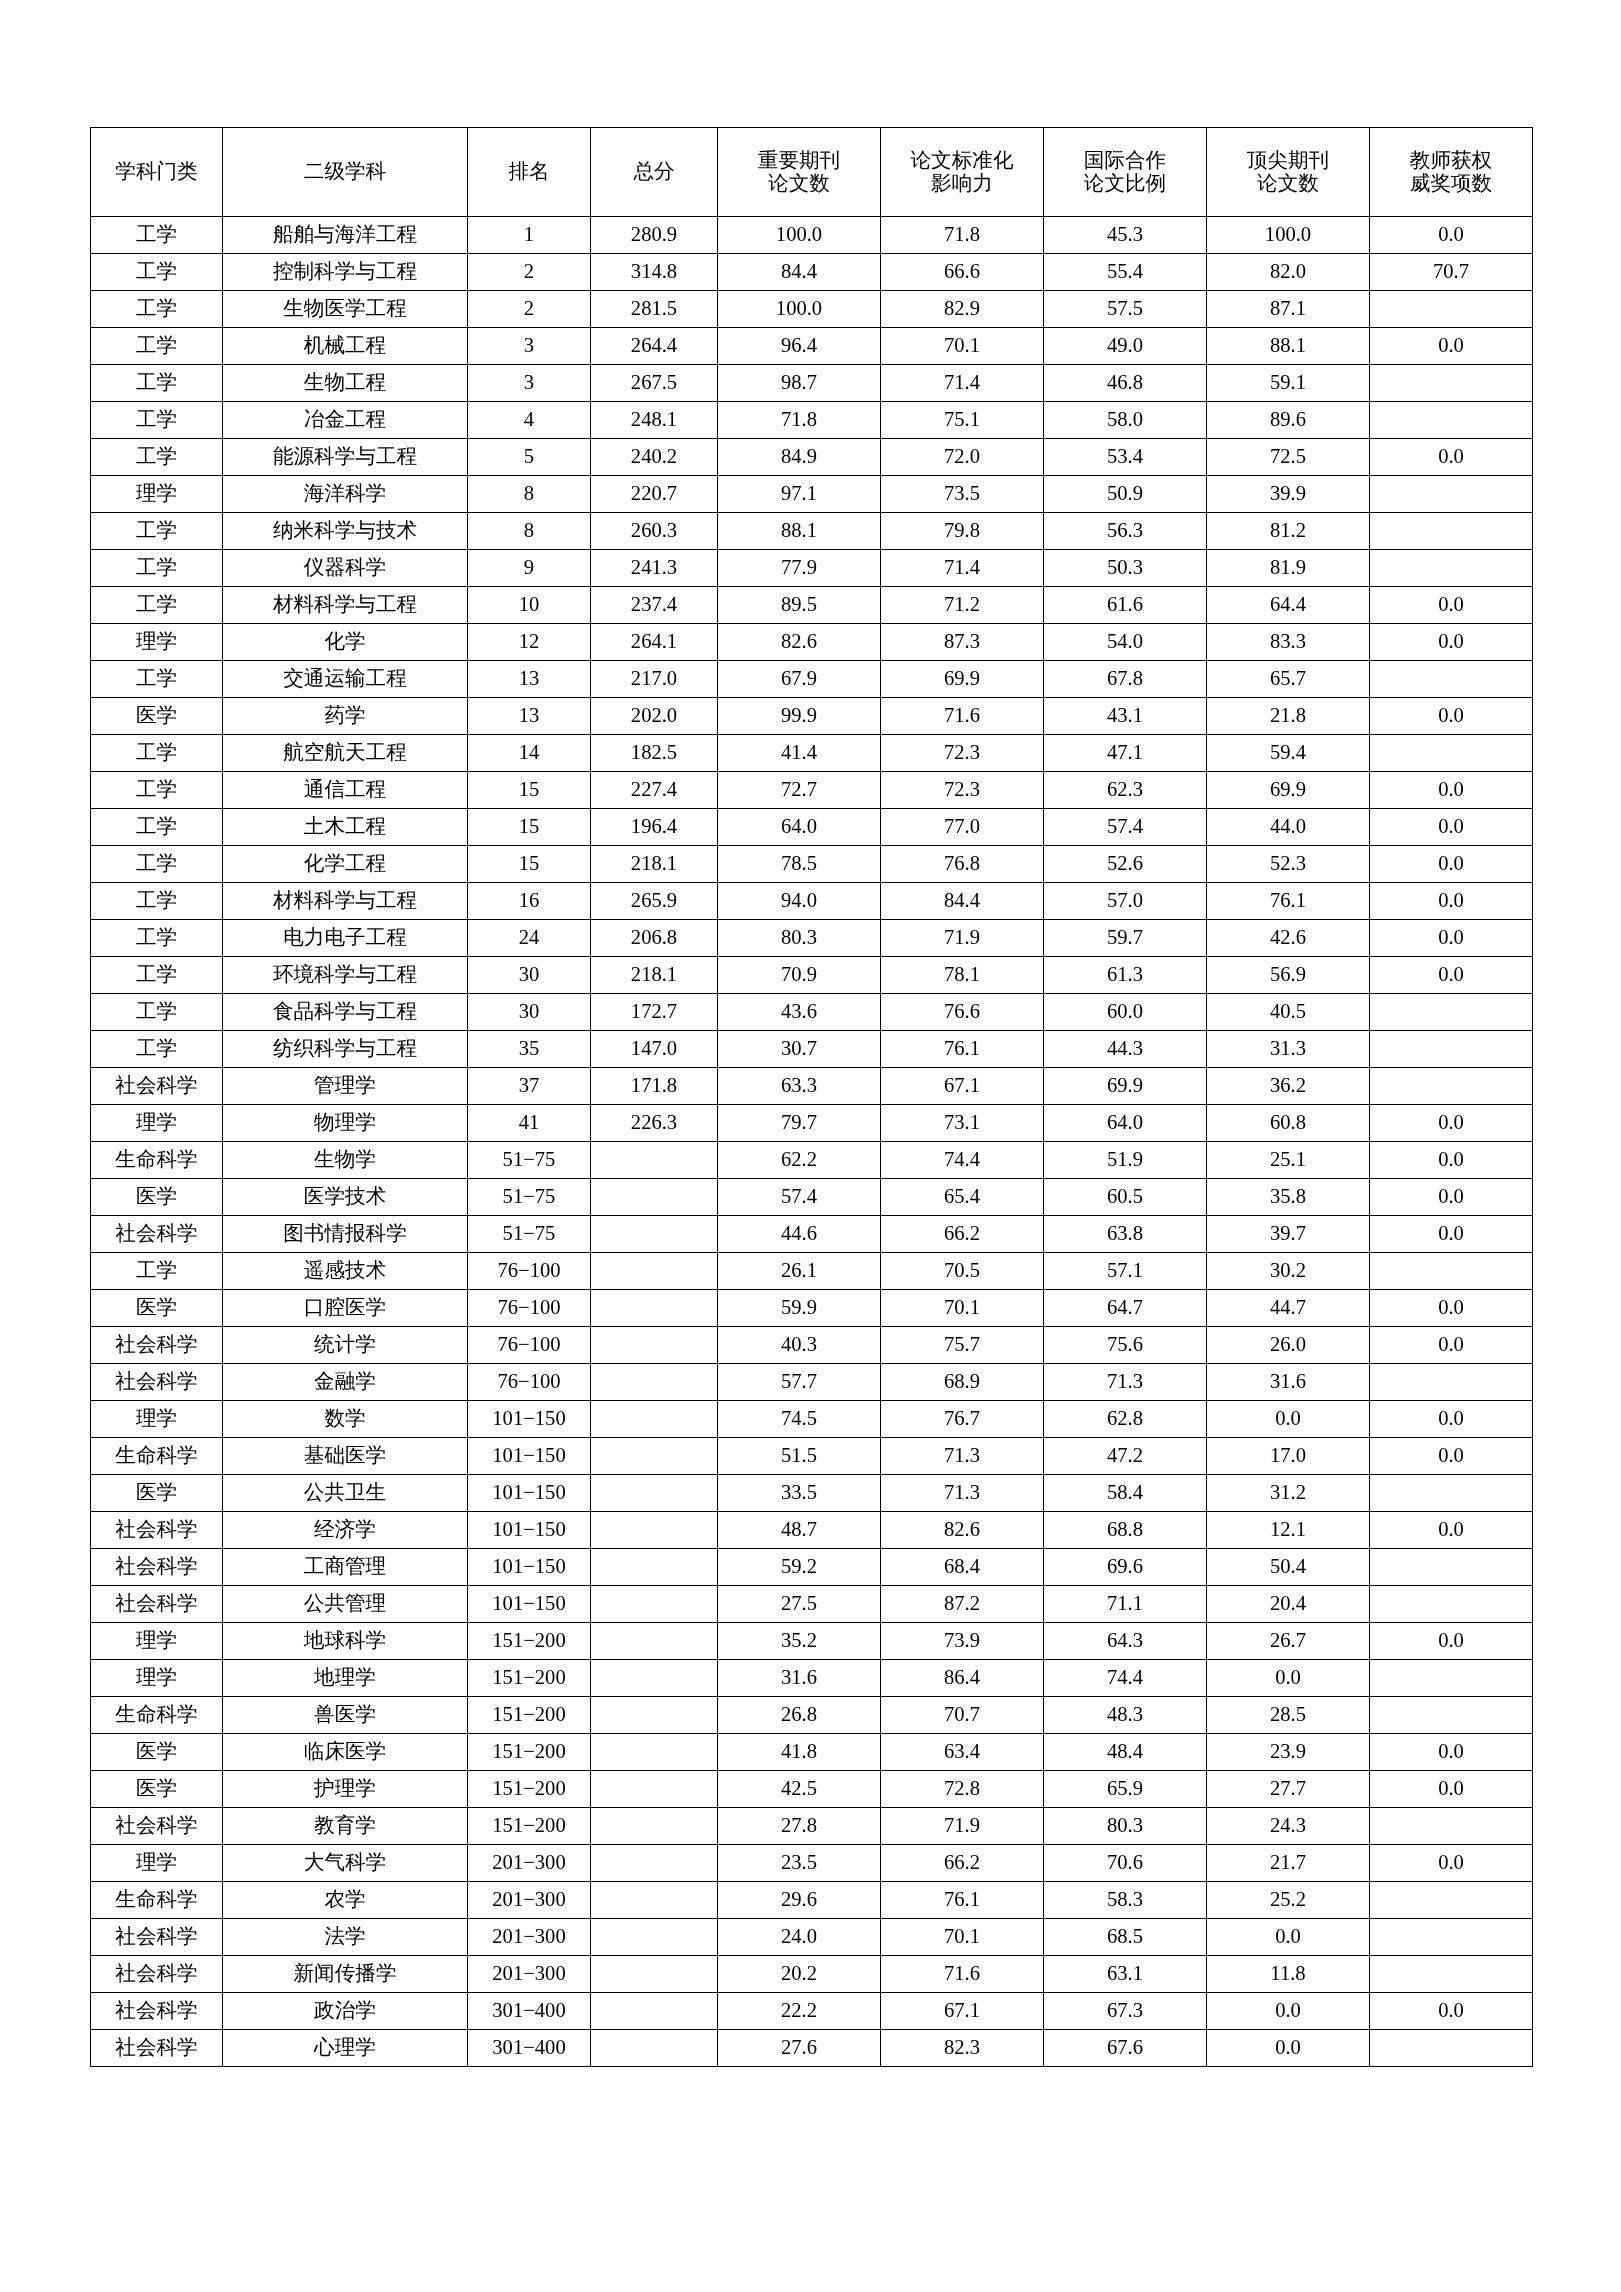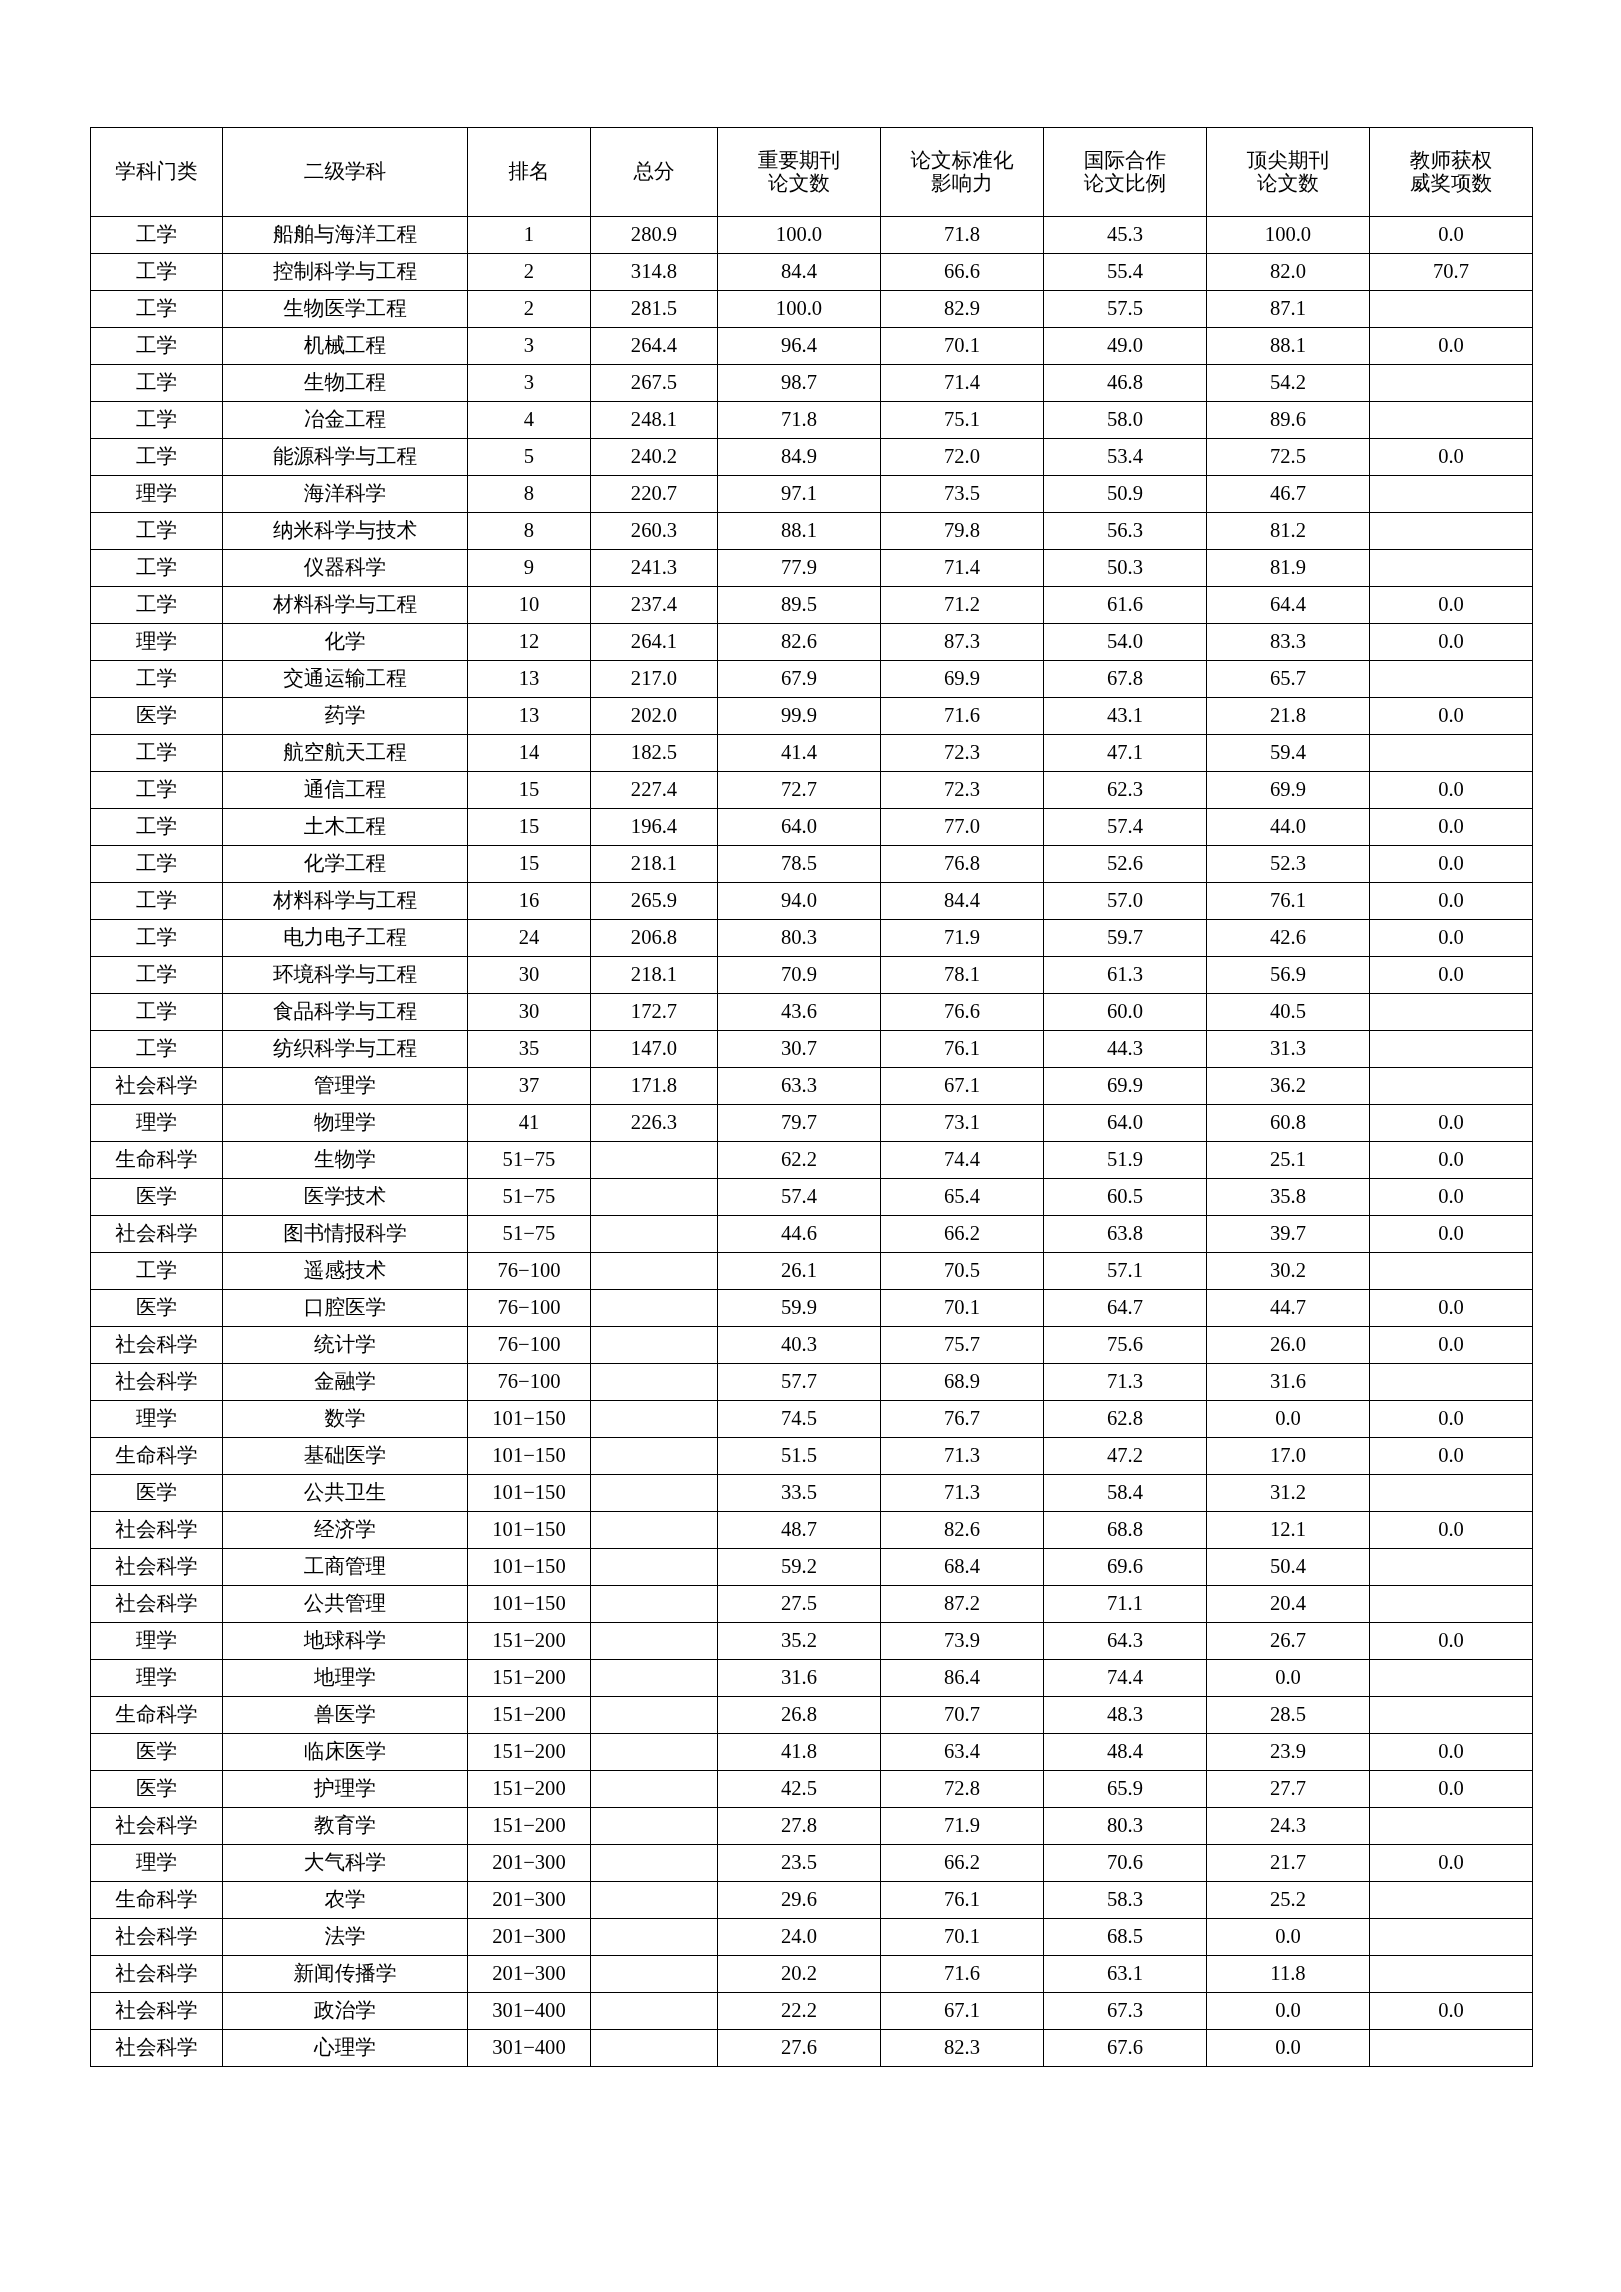--- a/index.html
+++ b/index.html
@@ -157,21 +157,21 @@
             <td>0.0</td>
           </tr>
           <tr>
             <td>工学</td>
             <td>生物工程</td>
             <td>3</td>
             <td>267.5</td>
             <td>98.7</td>
             <td>71.4</td>
             <td>46.8</td>
-            <td>54.2</td>
+            <td>59.1</td>
             <td></td>
           </tr>
           <tr>
             <td>工学</td>
             <td>冶金工程</td>
             <td>4</td>
             <td>248.1</td>
             <td>71.8</td>
             <td>75.1</td>
             <td>58.0</td>
@@ -190,21 +190,21 @@
             <td>0.0</td>
           </tr>
           <tr>
             <td>理学</td>
             <td>海洋科学</td>
             <td>8</td>
             <td>220.7</td>
             <td>97.1</td>
             <td>73.5</td>
             <td>50.9</td>
-            <td>46.7</td>
+            <td>39.9</td>
             <td></td>
           </tr>
           <tr>
             <td>工学</td>
             <td>纳米科学与技术</td>
             <td>8</td>
             <td>260.3</td>
             <td>88.1</td>
             <td>79.8</td>
             <td>56.3</td>

